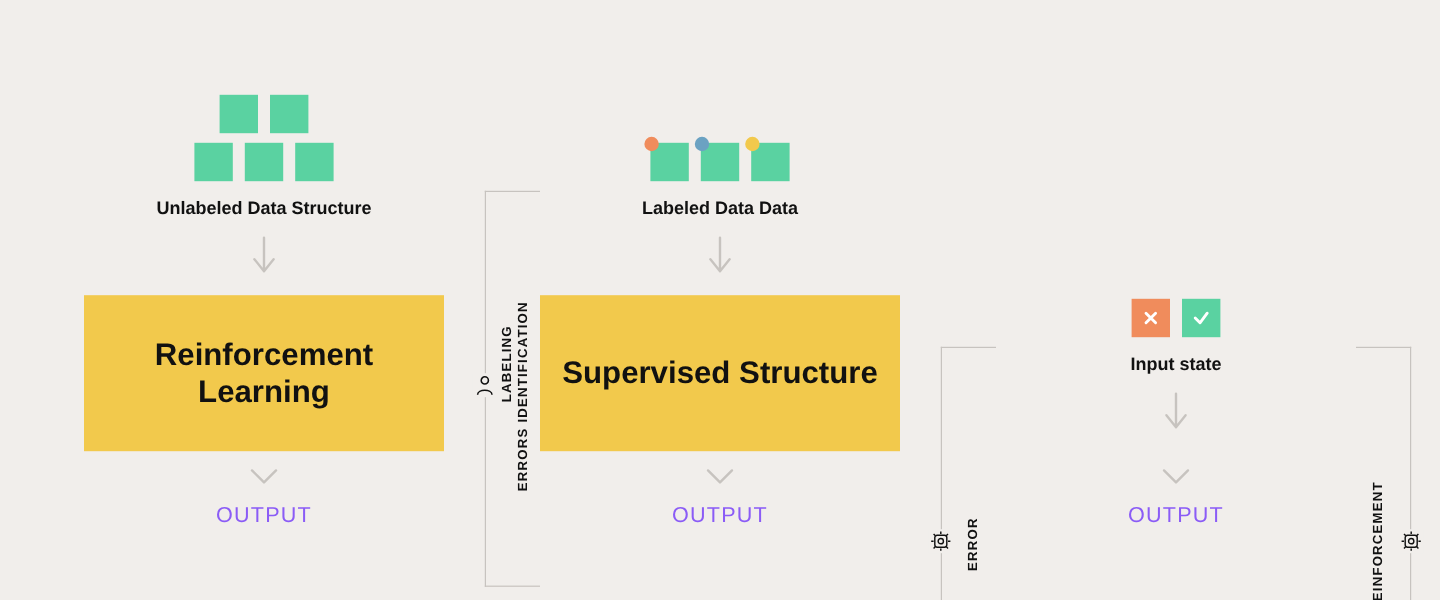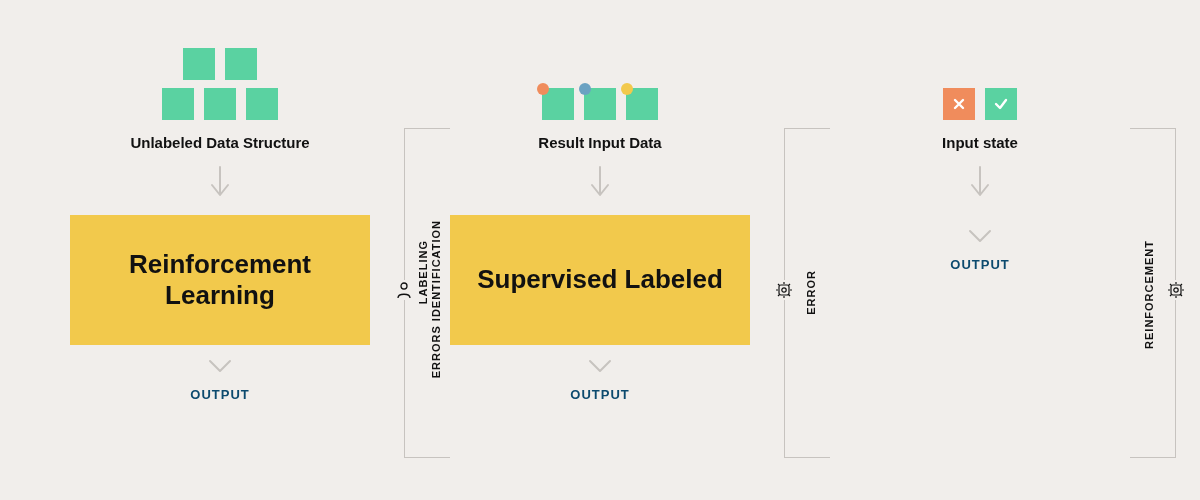--- a/index.html
+++ b/index.html
@@ -7,23 +7,24 @@
     width: 1200px;
     height: 500px;
     background: #f1eeeb;
     font-family: -apple-system, Helvetica, Arial, sans-serif;
     position: relative;
     overflow: hidden;
   }
   .container {
     display: flex;
     justify-content: space-between;
-    padding: 40px 70px 40px 70px;
+    padding: 40px 70px 60px 70px;
     height: 100%;
     gap: 80px;
+    align-items: flex-end;
   }
   .col {
     flex: 1;
     display: flex;
     flex-direction: column;
     align-items: center;
     position: relative;
   }
   .data-row {
     height: 80px;
@@ -94,24 +95,24 @@
     font-size: 26px;
     font-weight: 900;
     color: #111;
     line-height: 1.2;
   }
   .chevron-down {
     margin-top: 12px;
     margin-bottom: 8px;
   }
   .output-label {
-    font-size: 13px;
-    font-weight: 700;
+    font-size: 18px;
+    font-weight: 400;
     letter-spacing: 1px;
-    color: #0c4a6e;
+    color: #8b5cf6;
   }
   .loop-label {
     position: absolute;
     font-size: 11px;
     font-weight: 700;
     letter-spacing: 1px;
     color: #111;
     writing-mode: vertical-rl;
     transform: rotate(180deg);
     white-space: pre;
@@ -198,28 +199,28 @@
             <div class="dot orange"></div>
           </div>
         <div class="sq sq-dot">
             <div class="dot blue"></div>
           </div>
         <div class="sq sq-dot">
             <div class="dot yellow"></div>
           </div>
       </div>
     </div>
-    <div class="section-label">Result Input Data</div>
+    <div class="section-label">Labeled Data Data</div>
     <div class="arrow-down">
       <svg width="24" height="36" viewBox="0 0 24 36">
           <path d="M12 2 V28 M4 20 L12 30 L20 20" stroke="#c7c3bf" stroke-width="2" fill="none" stroke-linecap="round" stroke-linejoin="round"></path>
         </svg>
     </div>
     <div class="main-box">
-      <div class="main-box-title">Supervised Labeled</div>
+      <div class="main-box-title">Supervised Structure</div>
     </div>
     <div class="chevron-down">
       <svg width="28" height="18" viewBox="0 0 28 18">
           <path d="M4 4 L14 14 L24 4" stroke="#c7c3bf" stroke-width="2" fill="none" stroke-linecap="round" stroke-linejoin="round"></path>
         </svg>
     </div>
     <div class="output-label">OUTPUT</div>
   </div>
 
   <div class="col col3">

